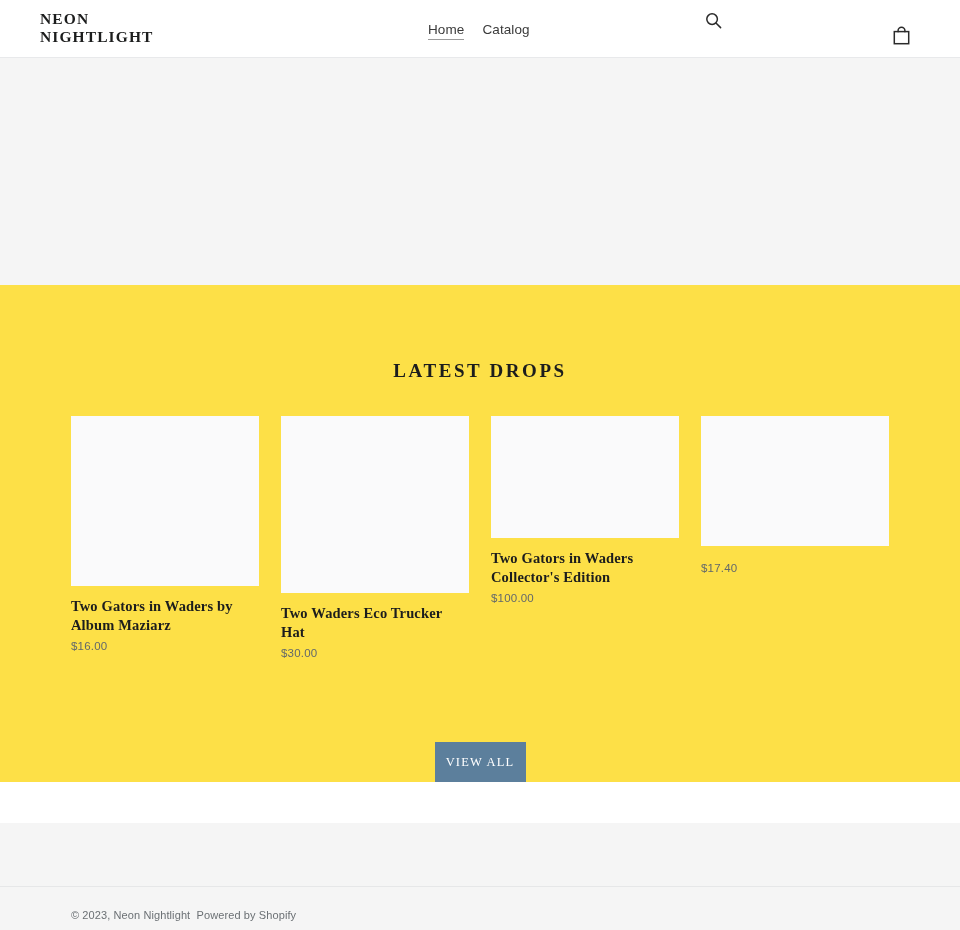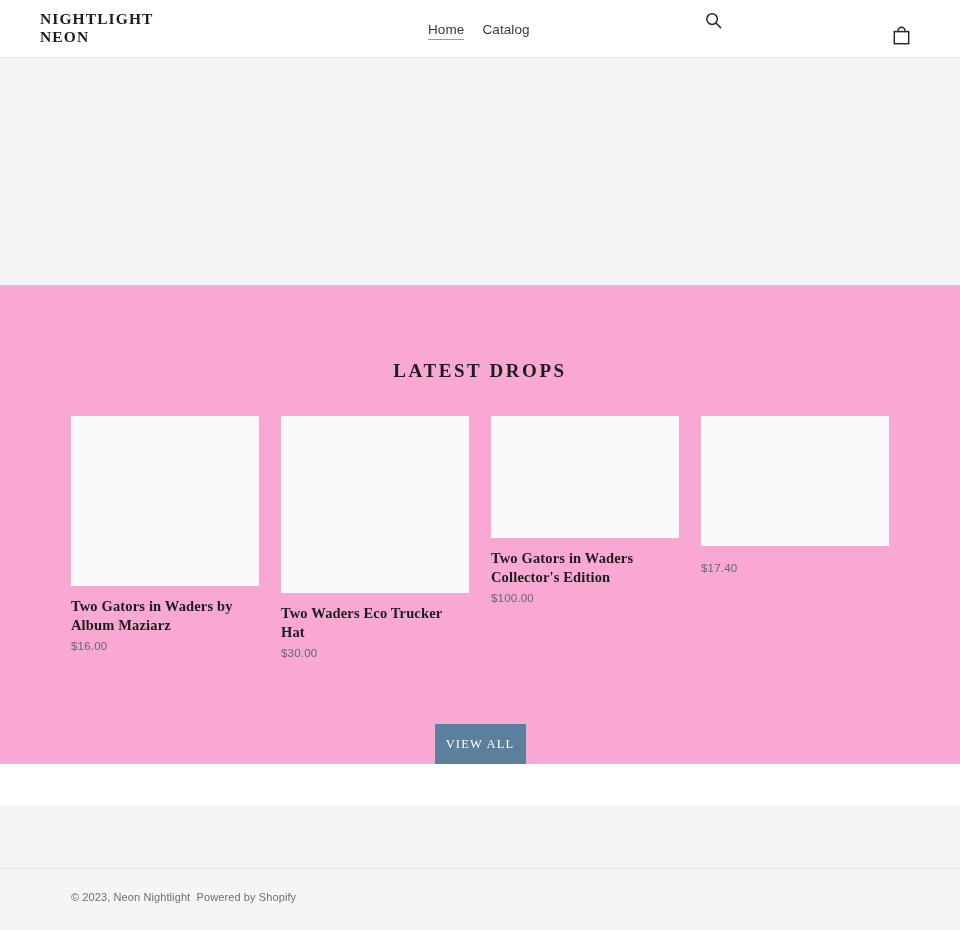--- a/index.html
+++ b/index.html
@@ -91,21 +91,21 @@
   }
 
   
   .hero {
     height: 227px;
     background: #f5f5f5;
   }
 
   
   .collection-section {
-    background: #f9a8d4;
+    background: #fde047;
     padding-top: 75px;
   }
   .section-title {
     margin: 0;
     text-align: center;
     font-family: "Liberation Serif", serif;
     font-weight: 700;
     font-size: 19px;
     letter-spacing: 2.6px;
     color: #1c1d1d;
@@ -170,20 +170,21 @@
     border: none;
     font-family: "Liberation Serif", serif;
     font-weight: 400;
     font-size: 12.5px;
     line-height: 16px;
     letter-spacing: 1.2px;
     text-transform: uppercase;
     text-decoration: none;
     cursor: pointer;
     text-align: center;
+    margin-top: 18px;
   }
 
   
   .site-footer {
     margin-top: 41px;
     background: #f5f5f5;
     height: 127px;
     position: relative;
   }
   .footer-divider {
@@ -209,22 +210,22 @@
     text-decoration: none;
     cursor: pointer;
   }
 </style>
 </head>
 <body>
 
 <header class="site-header">
 
   <div class="logo">
+    <span class="logo-line">Neon</span>
     <span class="logo-line">Nightlight</span>
-    <span class="logo-line">Neon</span>
   </div>
 
   <nav class="main-nav">
     <a class="nav-link is-active" href="#">Home</a>
     <a class="nav-link" href="#">Catalog</a>
   </nav>
 
   <button class="search-btn">
     <span>
       <svg width="17" height="17" viewBox="0 0 17 17" fill="none" aria-hidden="true">

